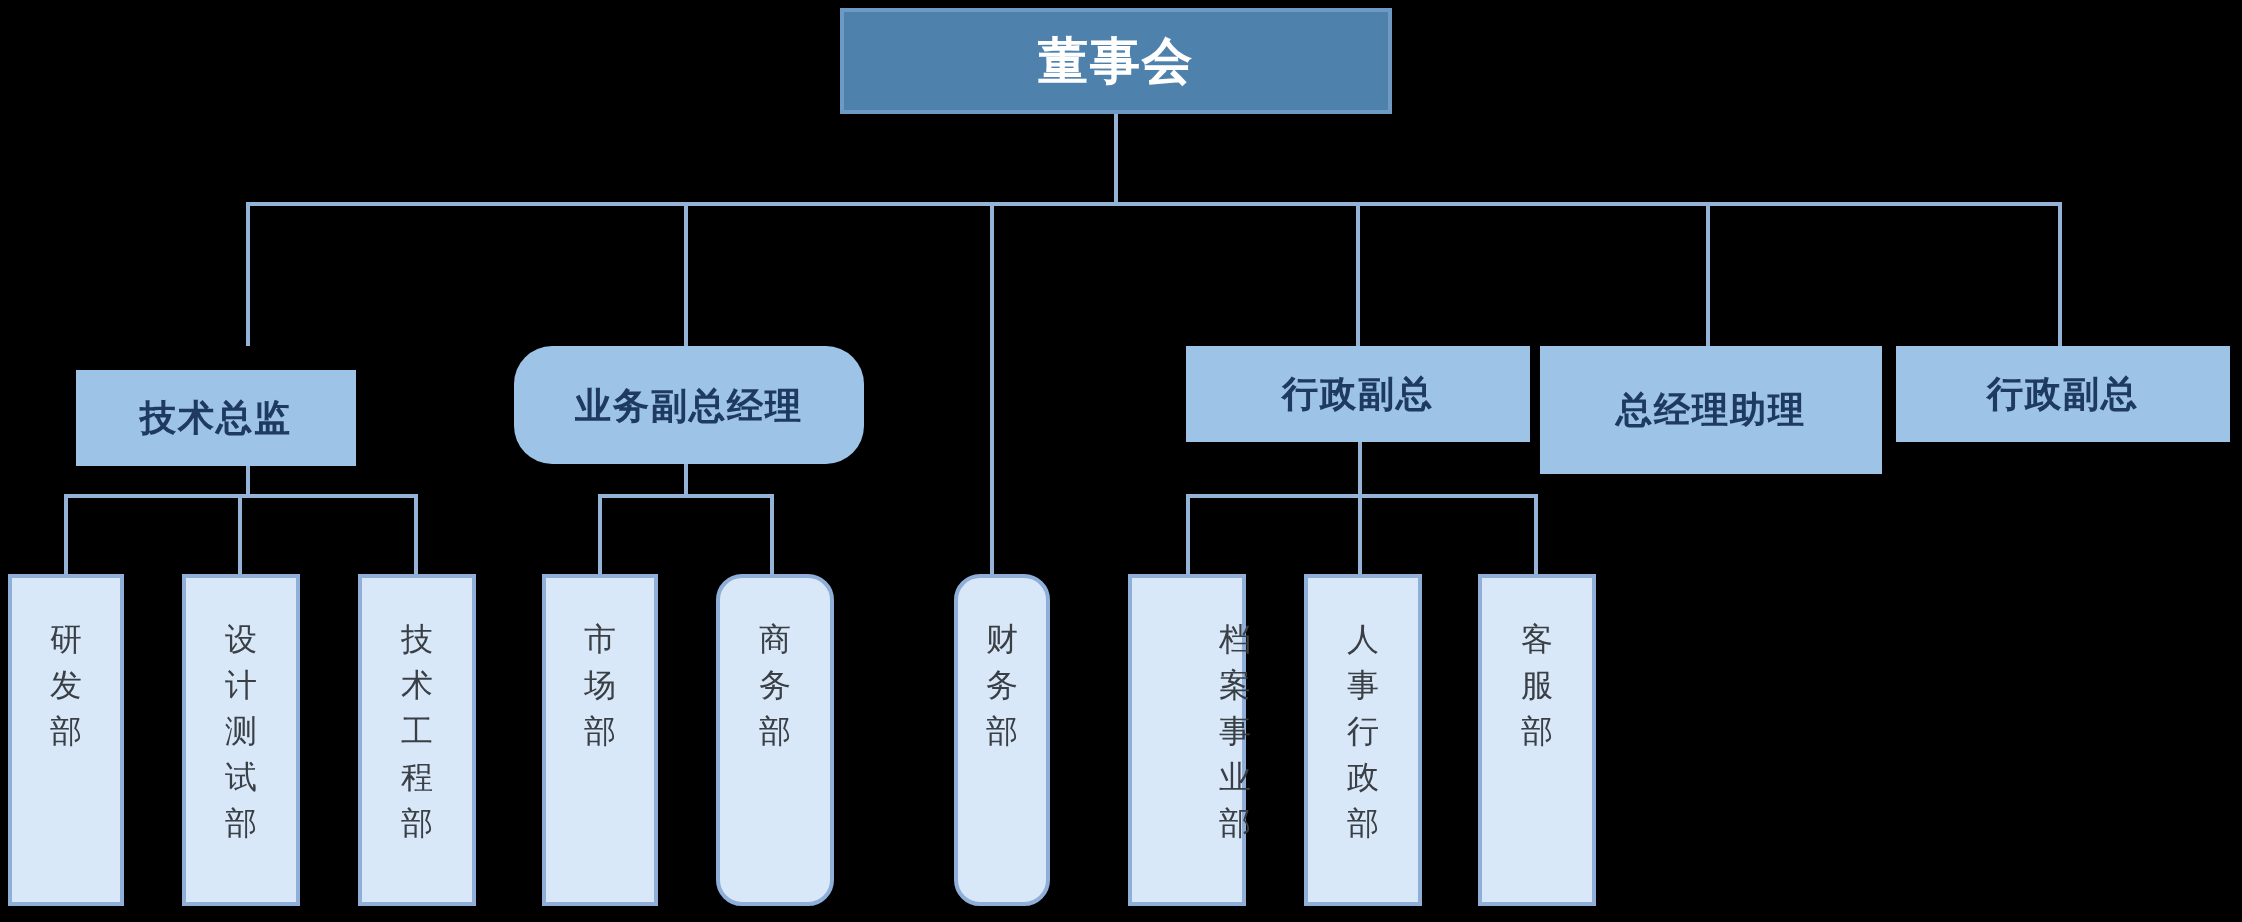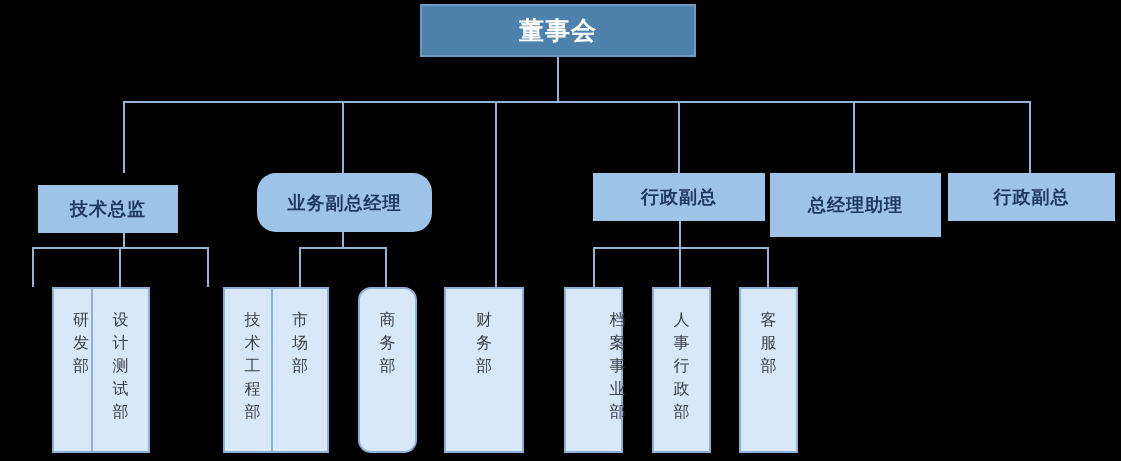--- a/index.html
+++ b/index.html
@@ -95,36 +95,36 @@
   <div class="box lvl2" style="left:593px;top:173px;width:172px;height:48px;">
     <span>行政副总</span>
   </div>
   <div class="box lvl2" style="left:770px;top:173px;width:171px;height:64px;">
     <span>总经理助理</span>
   </div>
   <div class="box lvl2" style="left:948px;top:173px;width:167px;height:48px;">
     <span>行政副总</span>
   </div>
 
-  <div class="box lvl3" style="left:4px;top:287px;width:58px;height:166px;margin-left:48px;">
+  <div class="box lvl3" style="left:4px;top:287px;width:58px;height:166px;">
     <span class="vtext">研发部</span>
   </div>
   <div class="box lvl3" style="left:91px;top:287px;width:59px;height:166px;">
     <span class="vtext">设计测试部</span>
   </div>
-  <div class="box lvl3" style="left:179px;top:287px;width:59px;height:166px;margin-left:44px;">
+  <div class="box lvl3" style="left:179px;top:287px;width:59px;height:166px;">
     <span class="vtext">技术工程部</span>
   </div>
   <div class="box lvl3" style="left:271px;top:287px;width:58px;height:166px;">
     <span class="vtext">市场部</span>
   </div>
   <div class="box lvl3" style="left:358px;top:287px;width:59px;height:166px;border-radius:13px;">
     <span class="vtext">商务部</span>
   </div>
-  <div class="box lvl3" style="left:444px;top:287px;width:80px;height:166px;">
+  <div class="box lvl3" style="left:477px;top:287px;width:48px;height:166px;border-radius:13px;">
     <span class="vtext">财务部</span>
   </div>
   <div class="box lvl3" style="left:564px;top:287px;width:59px;height:166px;padding-left:48px;">
     <span class="vtext">档案事业部</span>
   </div>
   <div class="box lvl3" style="left:652px;top:287px;width:59px;height:166px;justify-content:center;">
     <span class="vtext">人事行政部</span>
   </div>
   <div class="box lvl3" style="left:739px;top:287px;width:59px;height:166px;">
     <span class="vtext">客服部</span>

